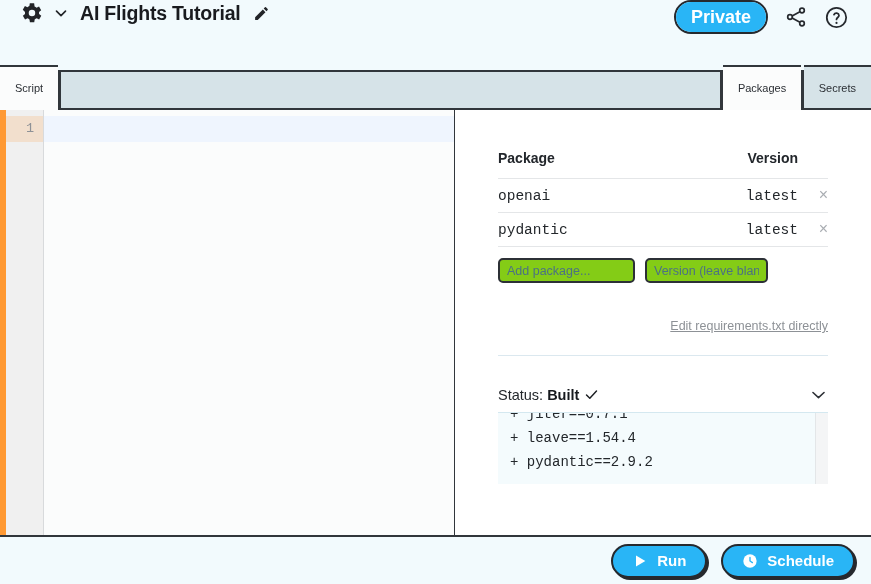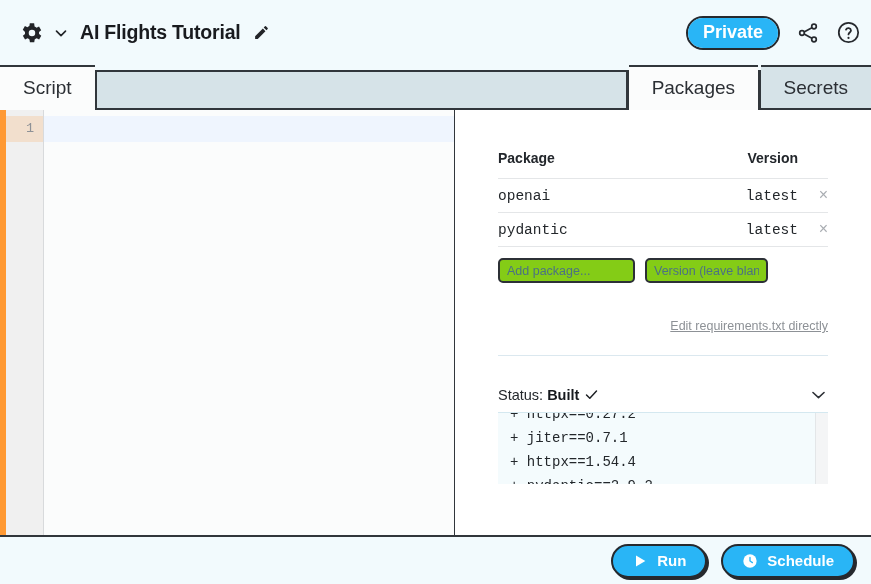--- a/index.html
+++ b/index.html
@@ -20,22 +20,22 @@
     background: #f2fafd;
   }
 
   
   .header {
     position: absolute;
     left: 0; top: 0;
     width: 871px; height: 65px;
     background: #f2fafd;
     display: flex;
-    align-items: center;
-    padding: 0 10px 0 18px;
+    align-items: flex-start;
+    padding: 0 22px 0 18px;
   }
 
   .header-left {
     display: flex;
     align-items: center;
     gap: 10px;
     flex: 1 1 auto;
     min-width: 0;
   }
 
@@ -138,22 +138,22 @@
     border-top: 2.5px solid #31363b;
     border-bottom: 2.5px solid #31363b;
   }
 
   .tab {
     flex: none;
     height: 45px;
     display: flex;
     align-items: center;
     justify-content: center;
-    padding: 0 23px;
-    font-size: 19px;
+    padding: 0 15px;
+    font-size: 11px;
     color: #2b2f34;
     background: #d6e3e8;
     border-top: 2.5px solid #31363b;
     border-bottom: 2.5px solid #31363b;
     cursor: pointer;
     user-select: none;
     white-space: nowrap;
   }
 
   .tab.active {
@@ -539,23 +539,22 @@
         <svg class="check-icon" viewBox="0 0 24 24">
           <path fill="none" stroke="currentColor" stroke-width="2.3" stroke-linecap="round" stroke-linejoin="round" d="M4 12.8 9.3 18 20 6.5"></path>
         </svg>
         <svg class="chevron-collapse" viewBox="0 0 24 24">
           <path fill="none" stroke="currentColor" stroke-width="2" stroke-linecap="round" stroke-linejoin="round" d="M5 9.5 12 16 19 9.5"></path>
         </svg>
       </div>
 
       <div class="log-box">
         <div class="log-lines">
-          <div class="log-line">+ httpx==0.27.2</div>
           <div class="log-line">+ jiter==0.7.1</div>
-          <div class="log-line">+ httpx==1.54.4</div>
+          <div class="log-line">+ leave==1.54.4</div>
           <div class="log-line">+ pydantic==2.9.2</div>
 
         </div>
         <div class="log-scroll-track"></div>
       </div>
 
     </div>
   </div>
 
   <div class="footer">

